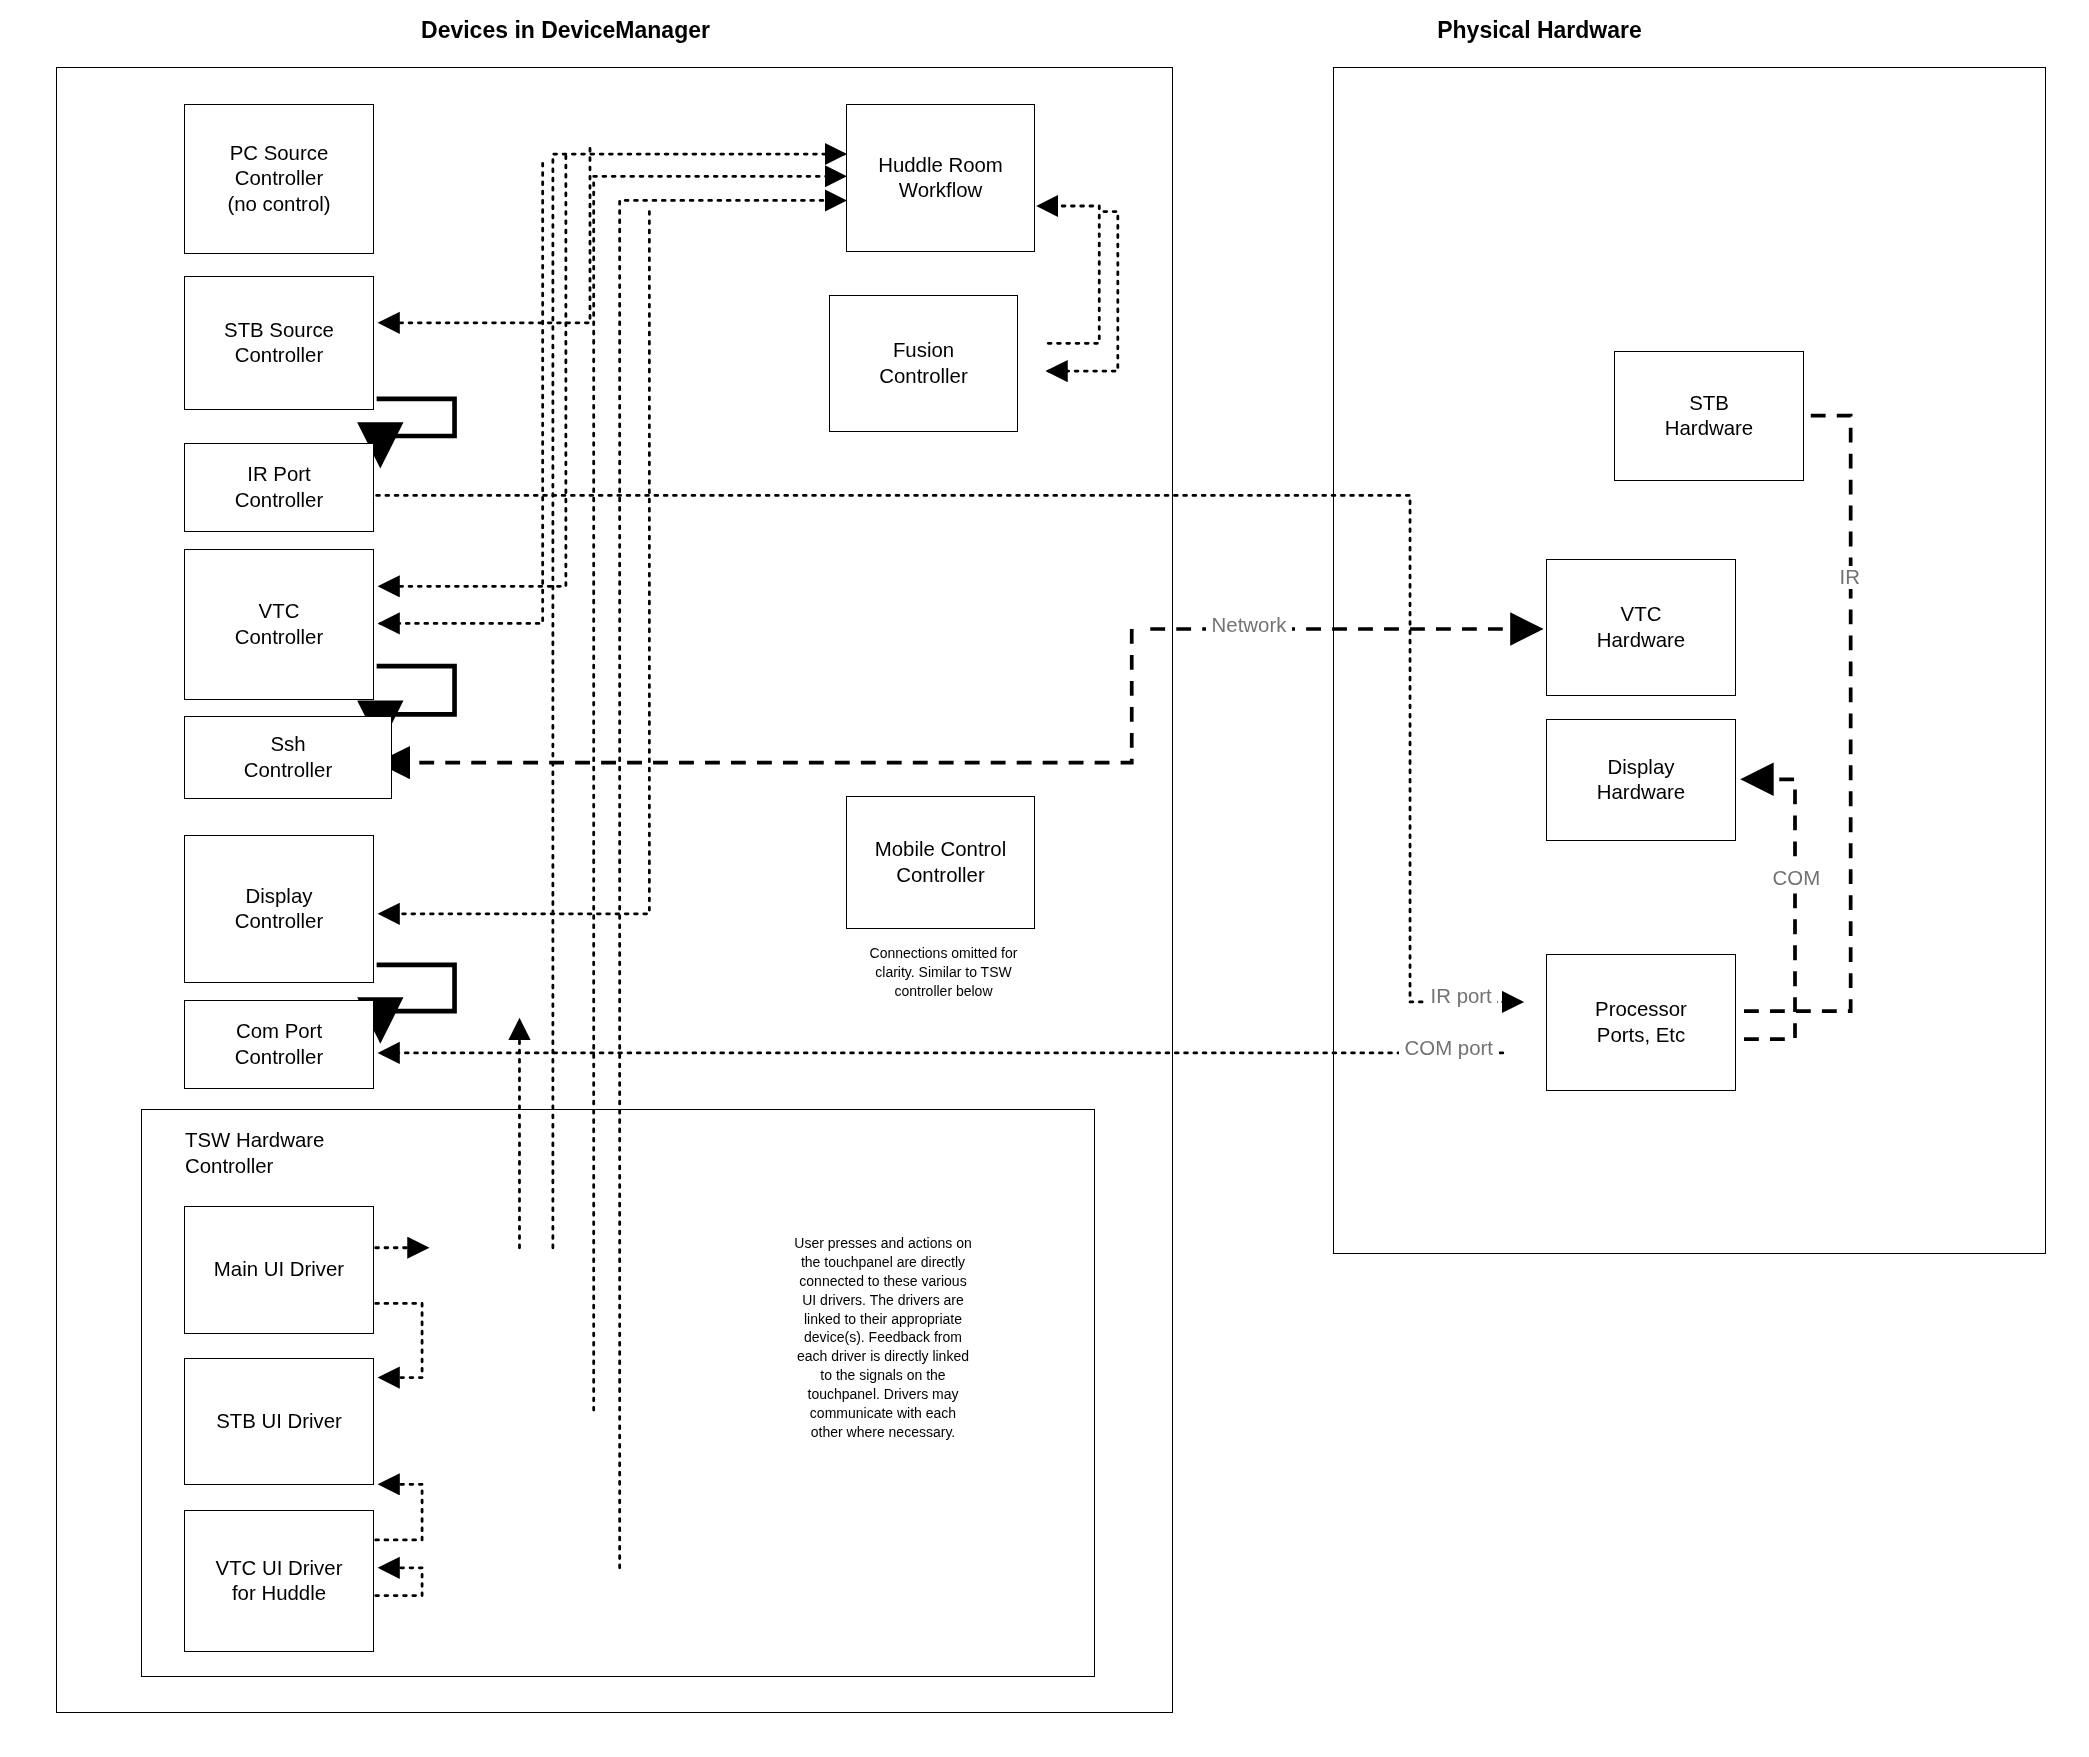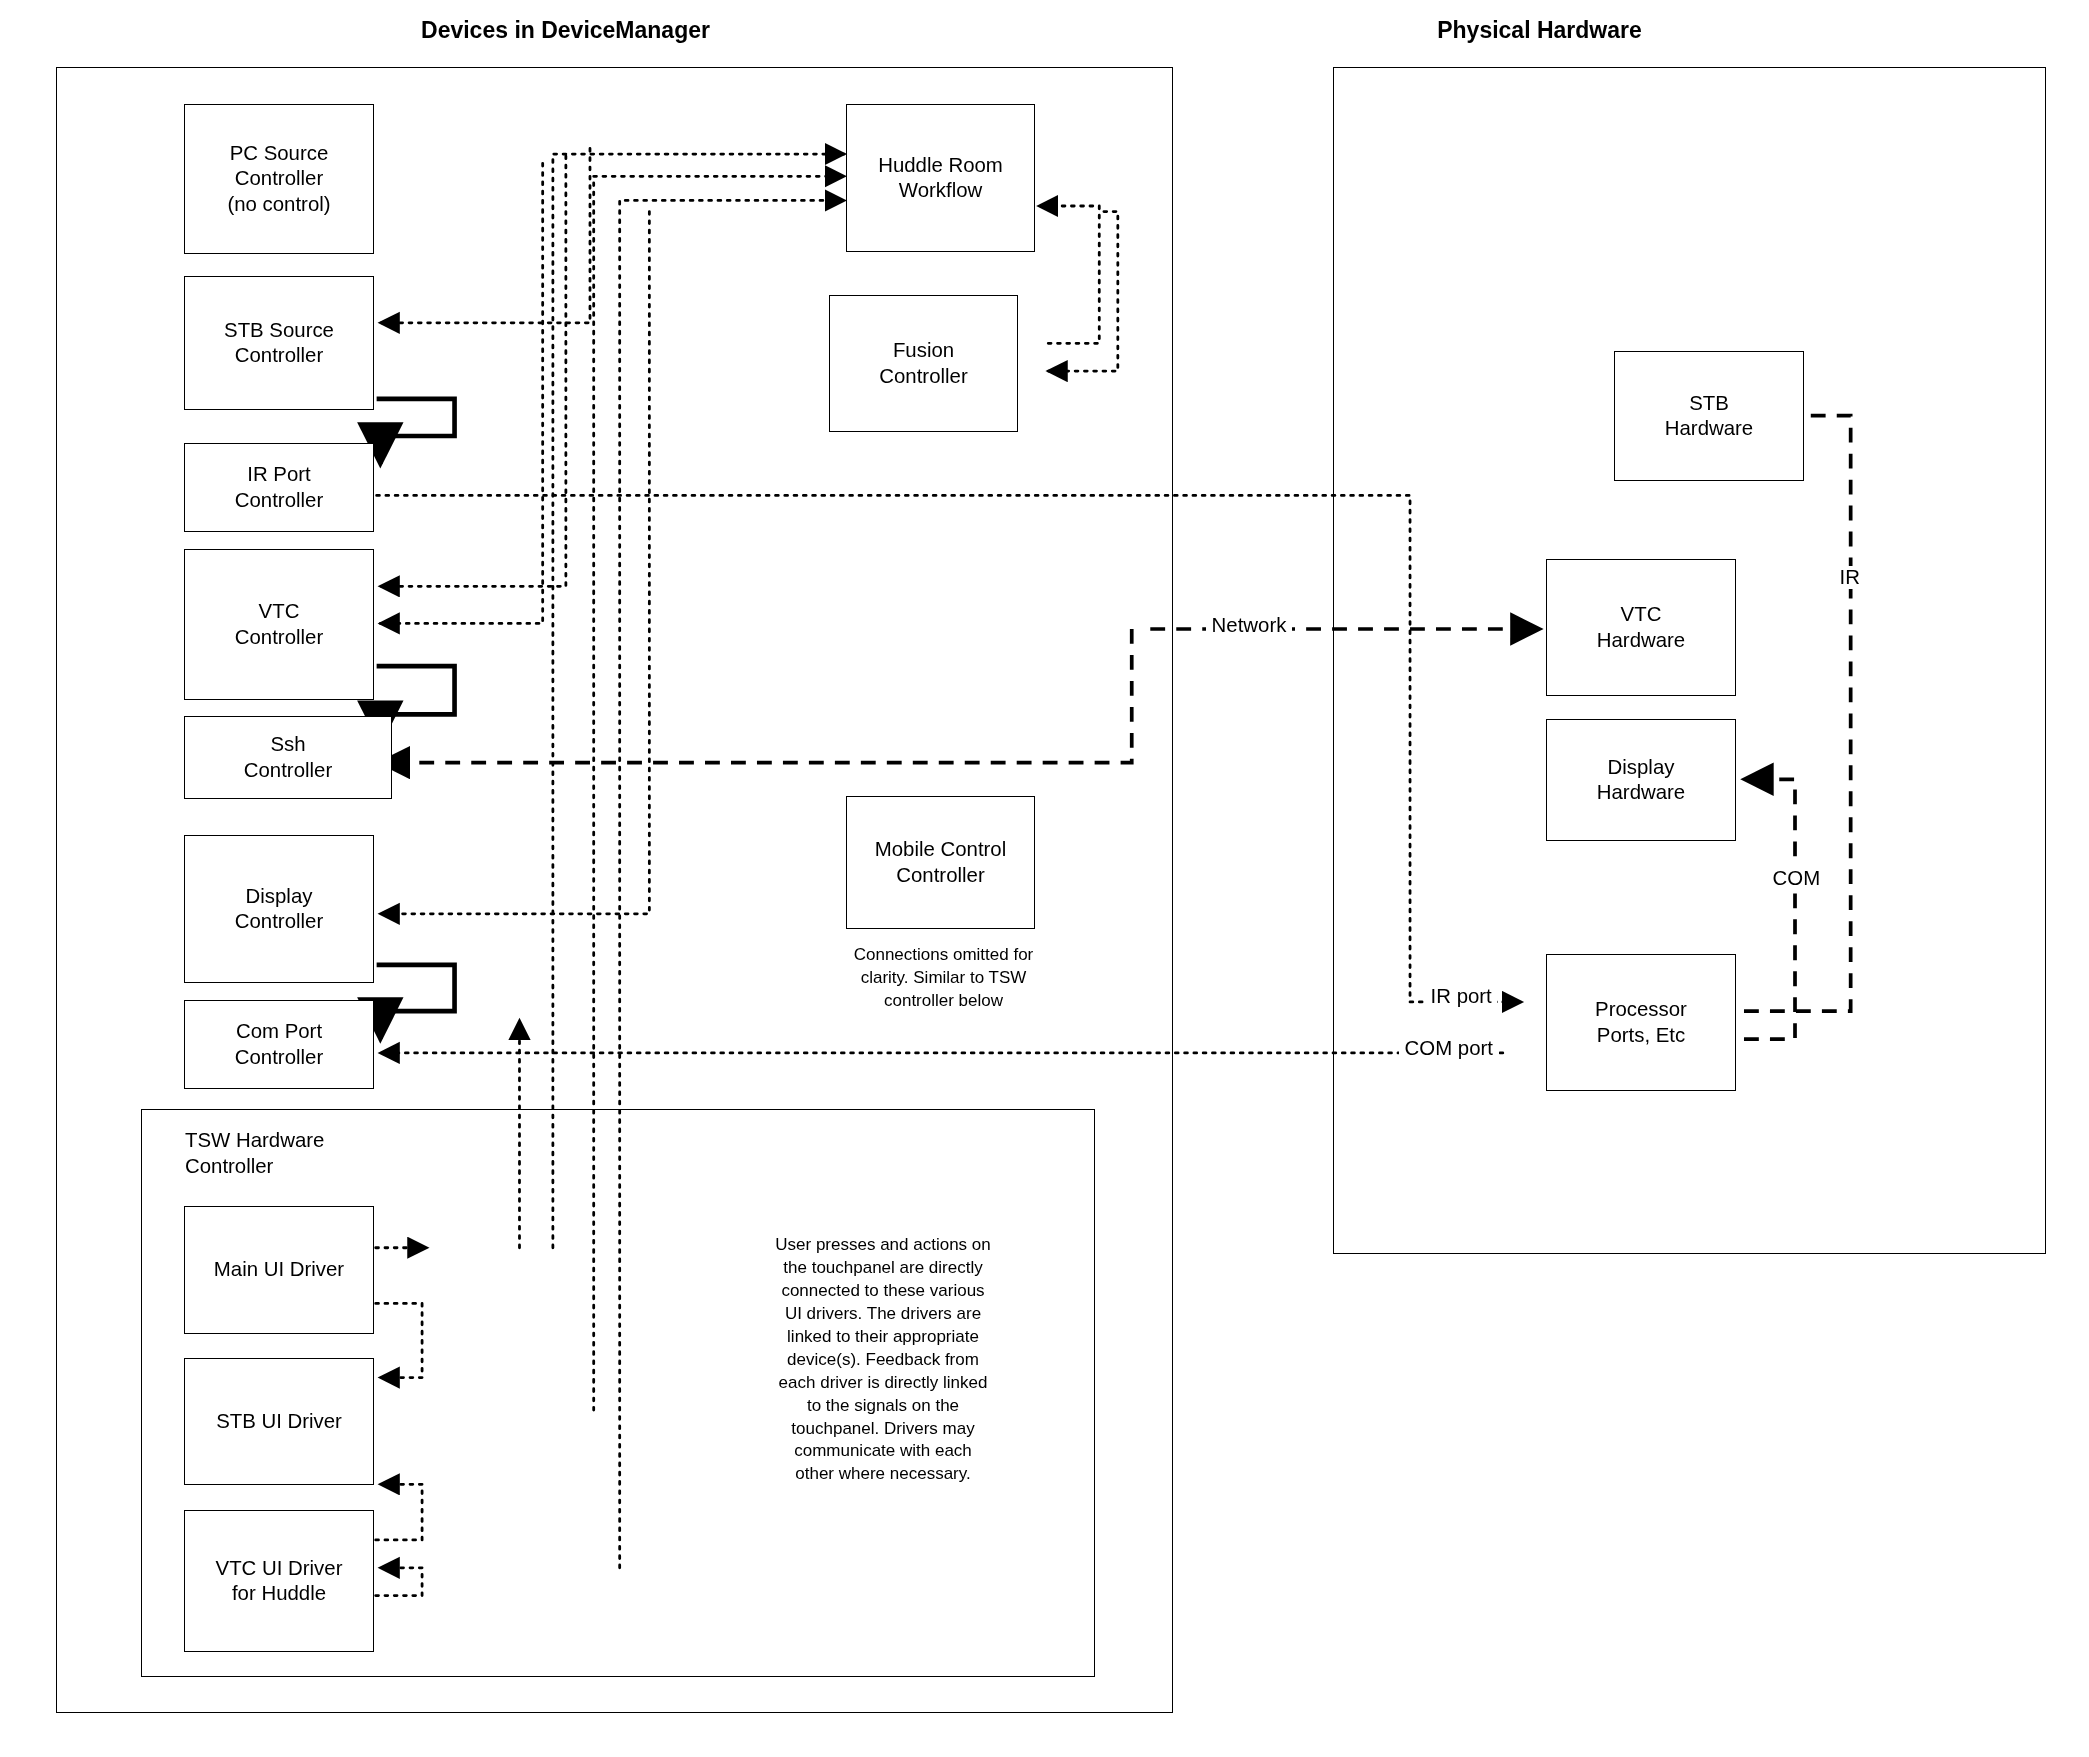--- a/index.html
+++ b/index.html
@@ -49,30 +49,30 @@
   .grouplabel {
     position: absolute;
     font-size: 20.4px;
     line-height: 1.25;
     color: #000;
     white-space: pre-line;
     z-index: 3;
   }
   .notetext {
     position: absolute;
-    font-size: 17px;
+    font-size: 14px;
     line-height: 1.35;
     color: #000;
     white-space: pre-line;
     z-index: 3;
   }
   .edge-label {
     position: absolute;
     font-size: 20.4px;
-    color: #000000;
+    color: #737373;
     background: #ffffff;
     padding: 0 5.6px;
     z-index: 4;
     white-space: nowrap;
   }
   svg.wires {
     position: absolute;
     left: 0;
     top: 0;
     width: 2090px;

